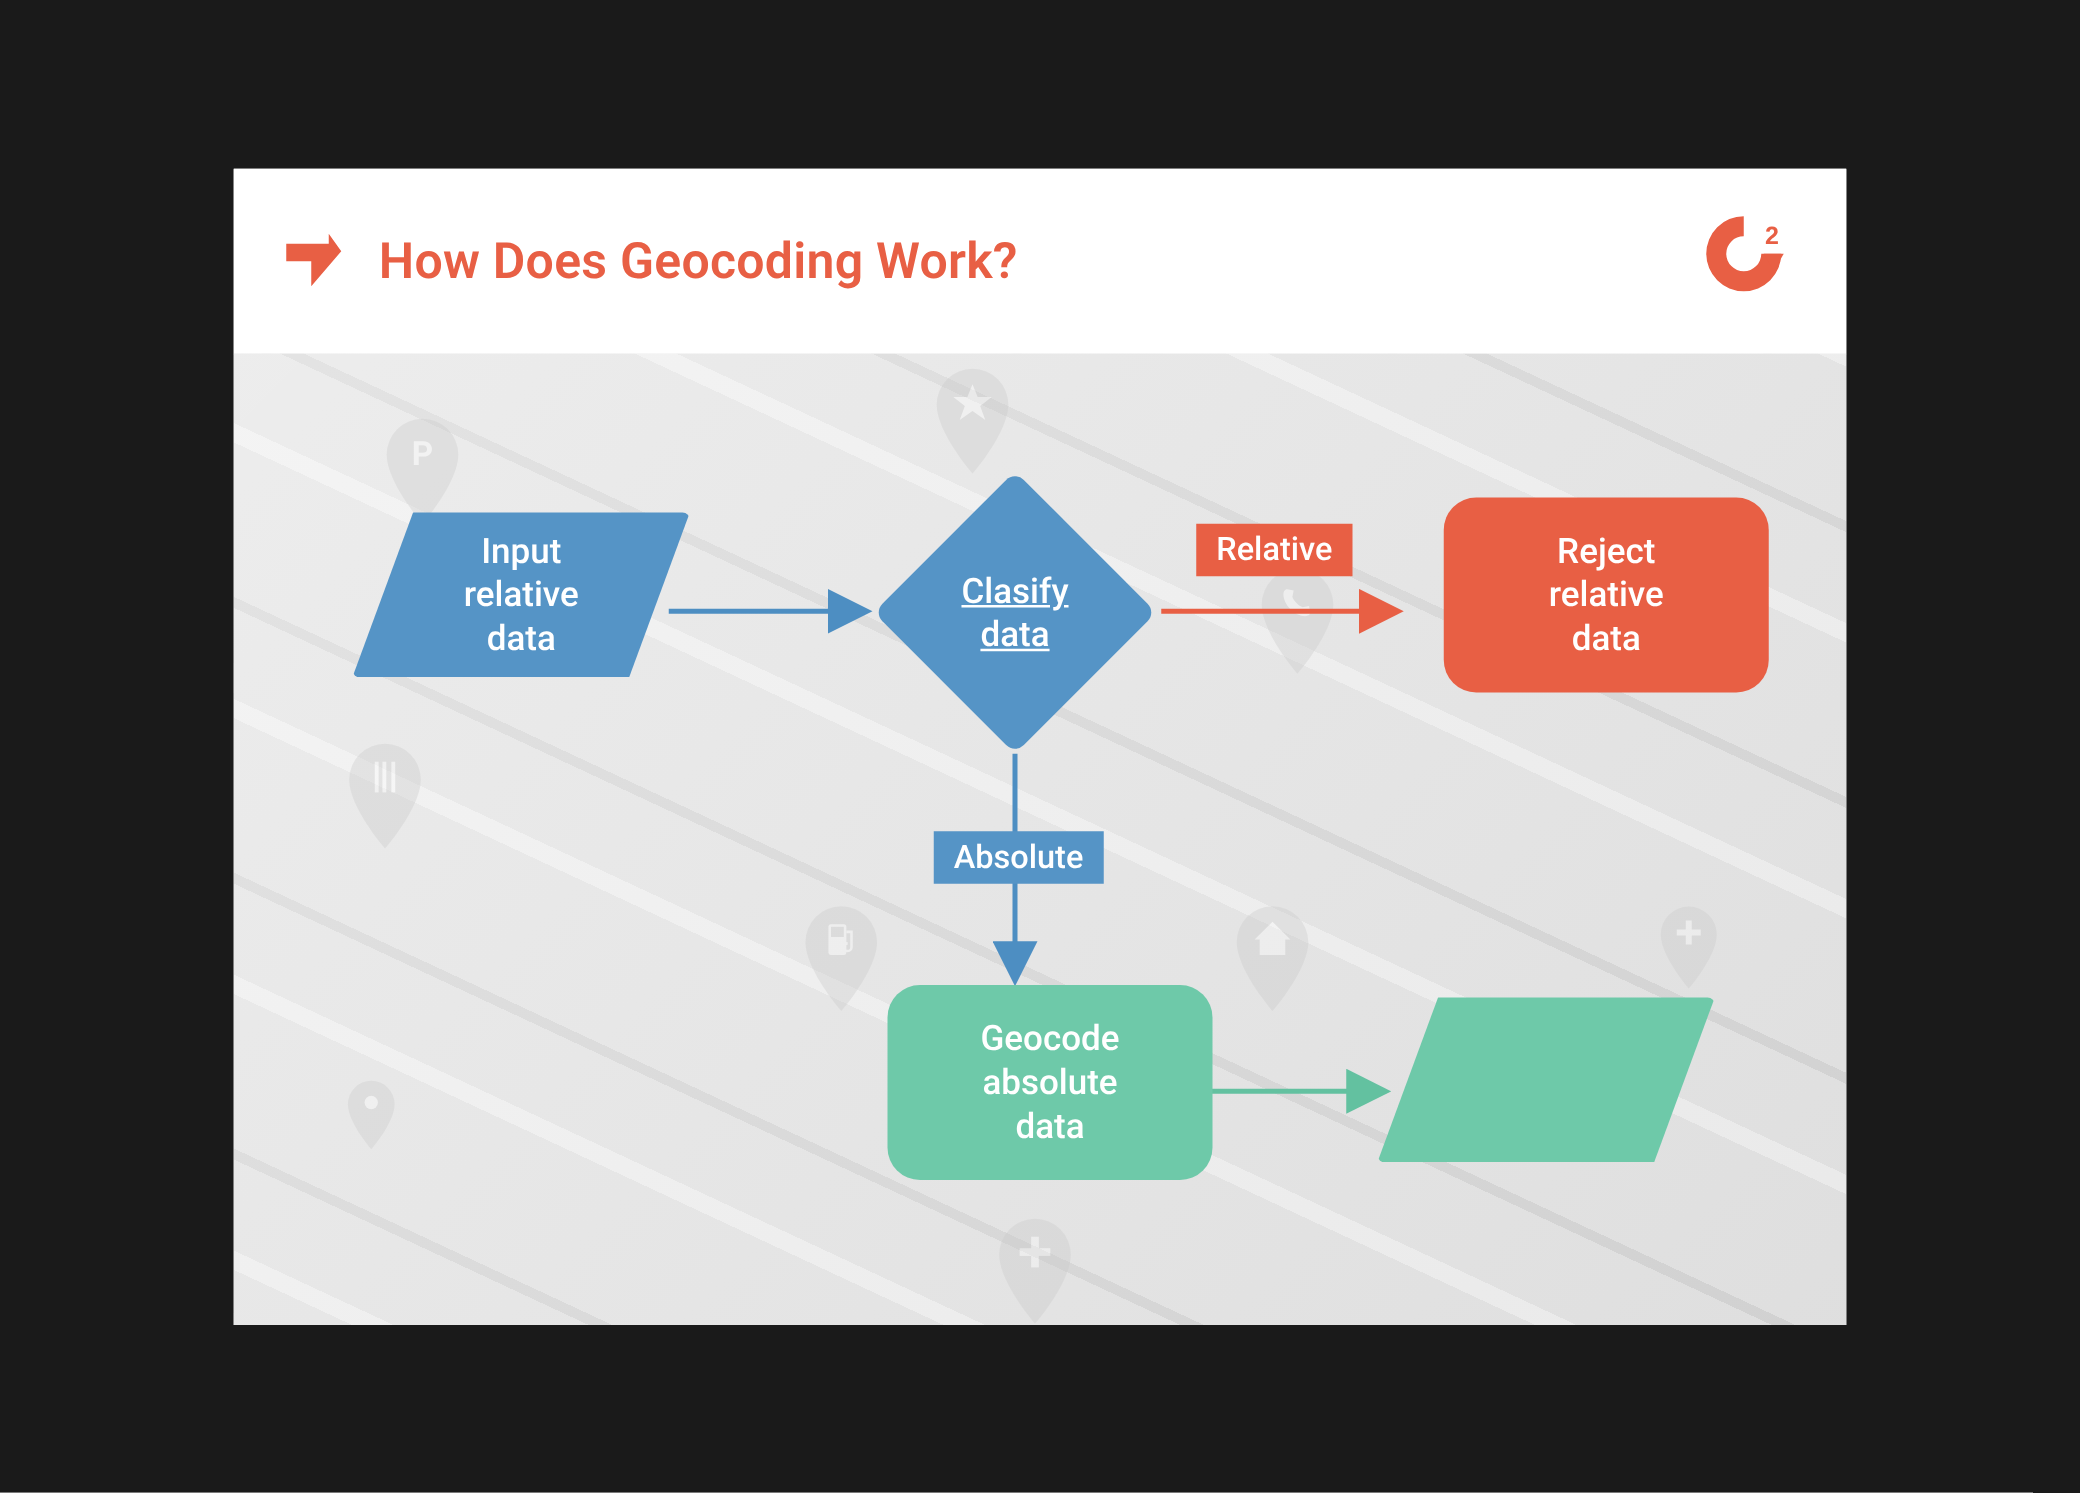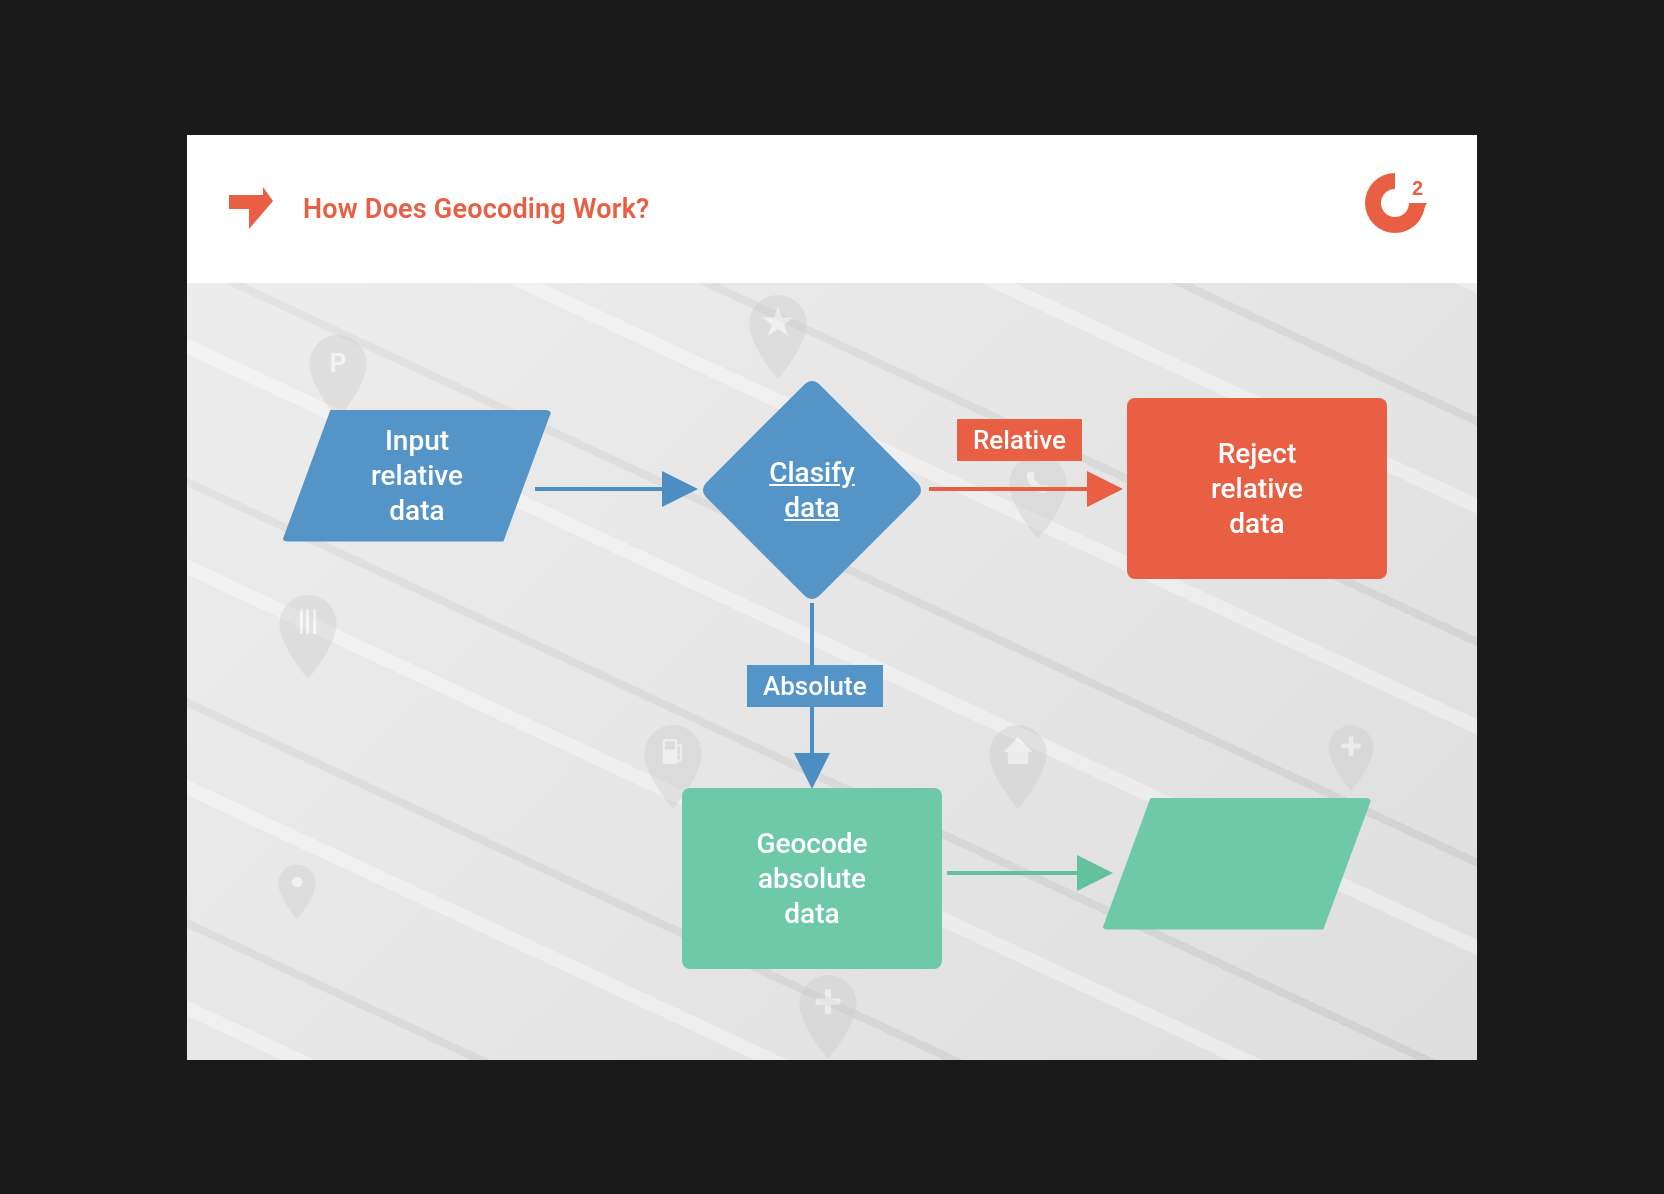--- a/index.html
+++ b/index.html
@@ -42,21 +42,21 @@
     display: flex;
     align-items: center;
     padding: 0 40px;
   }
   .header .logo-left {
     width: 48px;
     height: 48px;
   }
   .header .title {
     margin-left: 28px;
-    font-size: 27px;
+    font-size: 40px;
     font-weight: 600;
     letter-spacing: 0.2px;
     color: var(--orange);
     font-family: "Segoe UI Semibold", "Segoe UI", Roboto, sans-serif;
   }
   .header .logo-right {
     position: absolute;
     right: 40px;
     top: 32px;
     width: 80px;
@@ -148,22 +148,23 @@
     height: 160px;
     border-radius: 10px;
     background: var(--blue);
     transform: translate(-50%, -50%) rotate(45deg);
   }
   .diamond .txt { z-index: 2; }
 
   
   .rect-orange, .rect-green {
     width: 260px;
-    height: 181px;
-    border-radius: 8px;
+    height: 156px;
+    border-radius: 26px;
+    margin-left: 28px;
   }
   .rect-orange { background: var(--orange); }
   .rect-green  { background: var(--green); }
 
   
   .edge-label {
     position: absolute;
     font-size: 26px;
     font-weight: 500;
     color: #fff;

